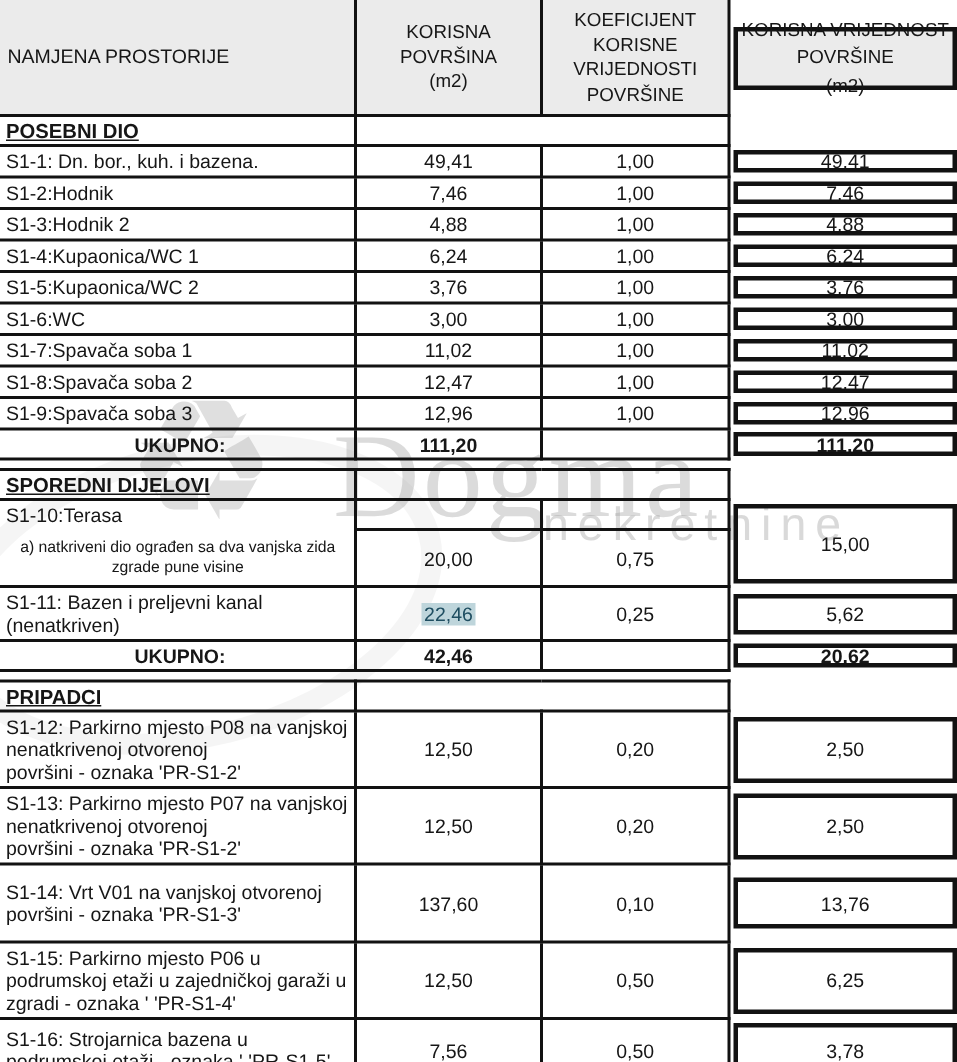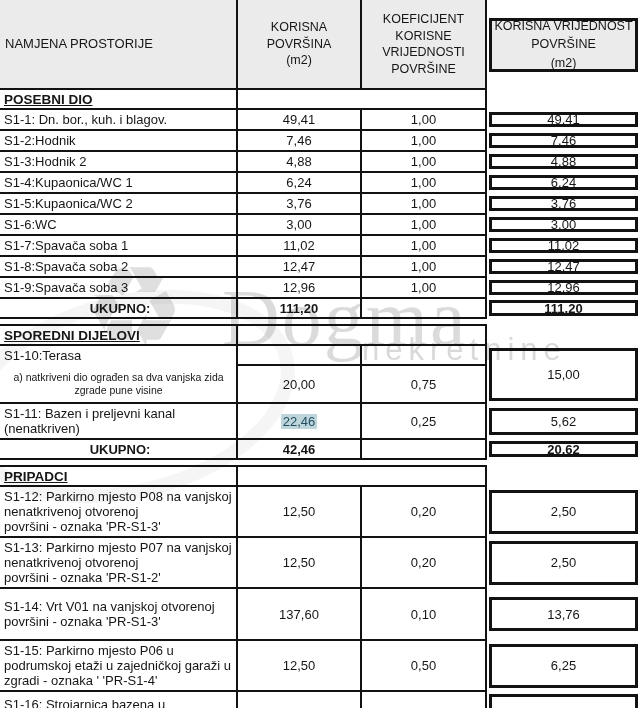--- a/index.html
+++ b/index.html
@@ -40,21 +40,21 @@
   }
   td.c1{border-left:0;}
   tr.hdr td{border-top:0;}
   
   td.c4{border:0;padding:0 0 0 2px;}
   .box{
     border:3px solid #121212;box-sizing:border-box;margin:1px 0;
     display:flex;align-items:center;justify-content:center;
     font-size:13px;
   }
-  .bh57{height:54px}.bh53{height:53px}.bh44{height:44px}.bh36{height:36px}
+  .bh57{height:42px}.bh53{height:53px}.bh44{height:44px}.bh36{height:36px}
   .bh34{height:34px}.bh27{height:27px}.bh16{height:16px}
   .bh15{height:15px}
   
   tr.hdr td{
     background:#ebebeb;text-align:center;font-size:12.5px;line-height:1.32;
     white-space:pre-line;
   }
   tr.hdr td.c1{text-align:left;padding-left:5px;font-size:13px;margin-left:40px;}
   tr.hdr td.c4{background:transparent;}
   tr.hdr .box{background:#ebebeb;white-space:pre-line;line-height:1.45;text-align:center;font-size:12.5px;}
@@ -110,21 +110,21 @@
     </td>
   </tr>
 
   <tr class="section" style="height:20px">
     <td class="c1 title">POSEBNI DIO</td>
     <td colspan="2"></td>
     <td class="c4"></td>
   </tr>
 
   <tr style="height:19px">
-    <td class="c1 name">S1-1: Dn. bor., kuh. i blagov.</td>
+    <td class="c1 name">S1-1: Dn. bor., kuh. i bazena.</td>
     <td class="num">49,41</td>
     <td class="num">1,00</td>
     <td class="c4">
           <div class="box bh15">49,41</div>
         </td>
   </tr>
   <tr style="height:19px">
     <td class="c1 name">S1-2:Hodnik</td>
     <td class="num">7,46</td>
     <td class="num">1,00</td>
@@ -246,21 +246,21 @@
 
   <tr class="section" style="height:20px">
     <td class="c1 title">PRIPADCI</td>
     <td colspan="2"></td>
     <td class="c4"></td>
   </tr>
 
   <tr style="height:50px">
     <td class="c1 name">S1-12: Parkirno mjesto P08 na vanjskoj
 nenatkrivenoj otvorenoj
-površini - oznaka 'PR-S1-3'</td>
+površini - oznaka 'PR-S1-2'</td>
     <td class="num">12,50</td>
     <td class="num">0,20</td>
     <td class="c4">
           <div class="box bh44">2,50</div>
         </td>
   </tr>
   <tr style="height:50px">
     <td class="c1 name">S1-13: Parkirno mjesto P07 na vanjskoj
 nenatkrivenoj otvorenoj
 površini - oznaka 'PR-S1-2'</td>

